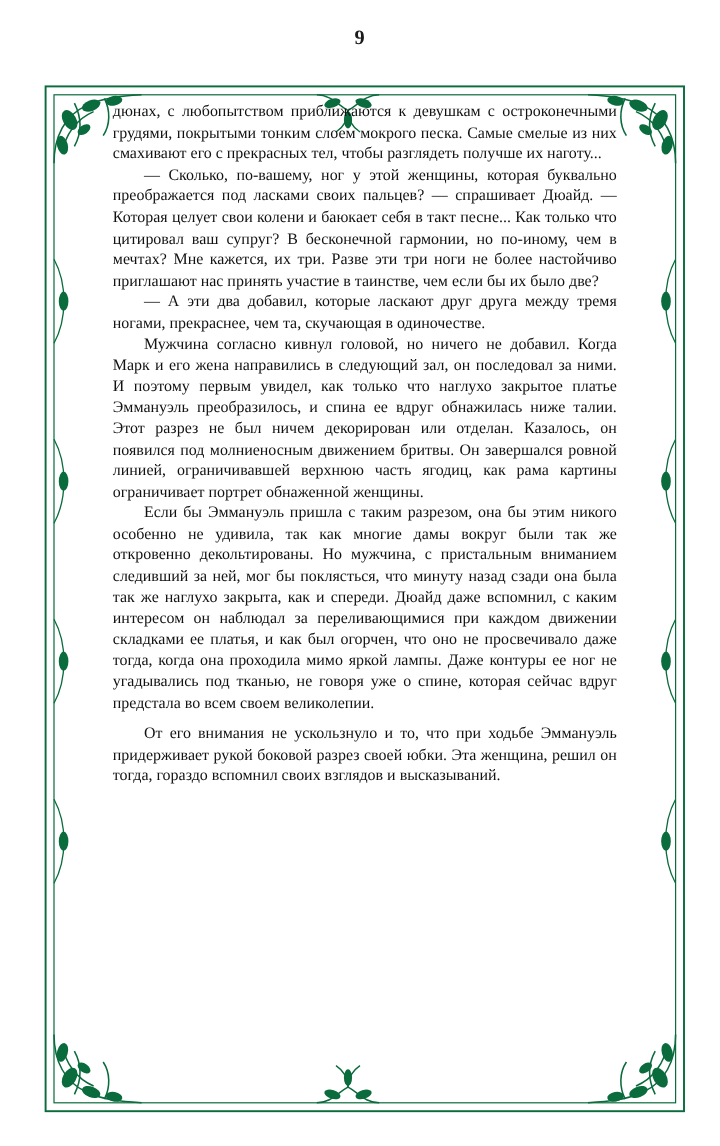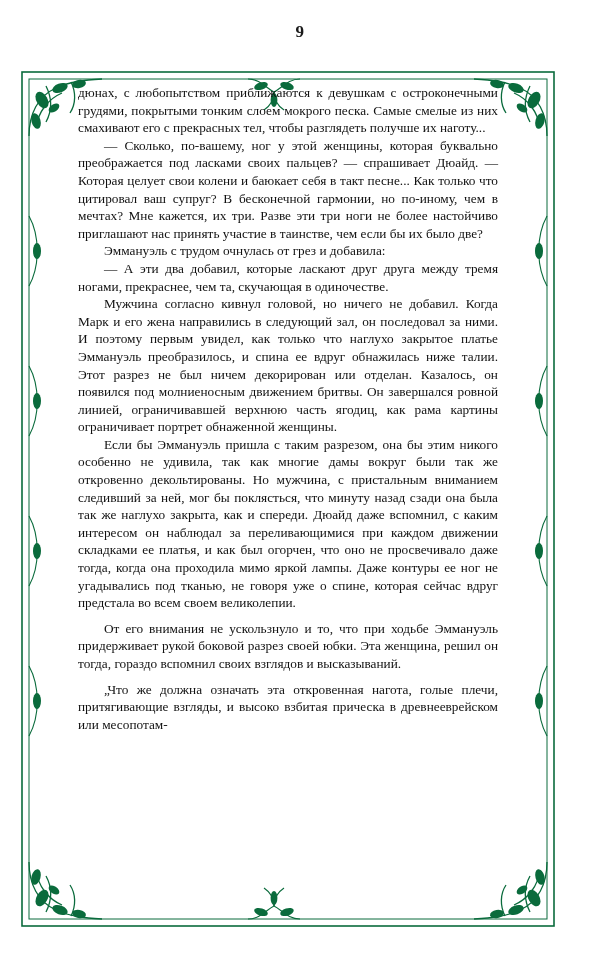--- a/index.html
+++ b/index.html
@@ -22,21 +22,21 @@
     width: 600px;
     text-align: center;
     font-family: "Liberation Serif", serif;
     font-size: 17px;
     font-weight: bold;
     color: #1a1a1a;
     letter-spacing: 0.5px;
   }
   .frame {
     position: absolute;
-    left: 16px;
+    left: 32px;
     top: 66px;
     width: 544px;
     height: 866px;
   }
   .frame-svg {
     position: absolute;
     left: 0;
     top: 0;
     width: 544px;
     height: 866px;
@@ -187,22 +187,20 @@
         <ellipse cx="523" cy="185" rx="4" ry="8"></ellipse>
         <ellipse cx="523" cy="335" rx="4" ry="8"></ellipse>
         <ellipse cx="523" cy="485" rx="4" ry="8"></ellipse>
         <ellipse cx="523" cy="635" rx="4" ry="8"></ellipse>
       </g>
     </svg>
 
     <div class="text-block">
       <p class="noindent">дюнах, с любопытством приближаются к девушкам с остроконечными грудями, покрытыми тонким слоем мокрого песка. Самые смелые из них смахивают его с прекрасных тел, чтобы разглядеть получше их наготу...</p>
       <p>— Сколько, по-вашему, ног у этой женщины, которая буквально преображается под ласками своих пальцев? — спрашивает Дюайд. — Которая целует свои колени и баюкает себя в такт песне... Как только что цитировал ваш супруг? В бесконечной гармонии, но по-иному, чем в мечтах? Мне кажется, их три. Разве эти три ноги не более настойчиво приглашают нас принять участие в таинстве, чем если бы их было две?</p>
-      <p>Эммануэль с трудом очнулась от грез и добавила:</p>
       <p>— А эти два добавил, которые ласкают друг друга между тремя ногами, прекраснее, чем та, скучающая в одиночестве.</p>
       <p>Мужчина согласно кивнул головой, но ничего не добавил. Когда Марк и его жена направились в следующий зал, он последовал за ними. И поэтому первым увидел, как только что наглухо закрытое платье Эммануэль преобразилось, и спина ее вдруг обнажилась ниже талии. Этот разрез не был ничем декорирован или отделан. Казалось, он появился под молниеносным движением бритвы. Он завершался ровной линией, ограничивавшей верхнюю часть ягодиц, как рама картины ограничивает портрет обнаженной женщины.</p>
       <p>Если бы Эммануэль пришла с таким разрезом, она бы этим никого особенно не удивила, так как многие дамы вокруг были так же откровенно декольтированы. Но мужчина, с пристальным вниманием следивший за ней, мог бы поклясться, что минуту назад сзади она была так же наглухо закрыта, как и спереди. Дюайд даже вспомнил, с каким интересом он наблюдал за переливающимися при каждом движении складками ее платья, и как был огорчен, что оно не просвечивало даже тогда, когда она проходила мимо яркой лампы. Даже контуры ее ног не угадывались под тканью, не говоря уже о спине, которая сейчас вдруг предстала во всем своем великолепии.</p>
       <p class="gap">От его внимания не ускользнуло и то, что при ходьбе Эммануэль придерживает рукой боковой разрез своей юбки. Эта женщина, решил он тогда, гораздо вспомнил своих взглядов и высказываний.</p>
-      <p class="gap">„Что же должна означать эта откровенная нагота, голые плечи, притягивающие взгляды, и высоко взбитая прическа в древнееврейском или месопотам-</p>
     </div>
   </div>
 
 </div>
 
 </body></html>

